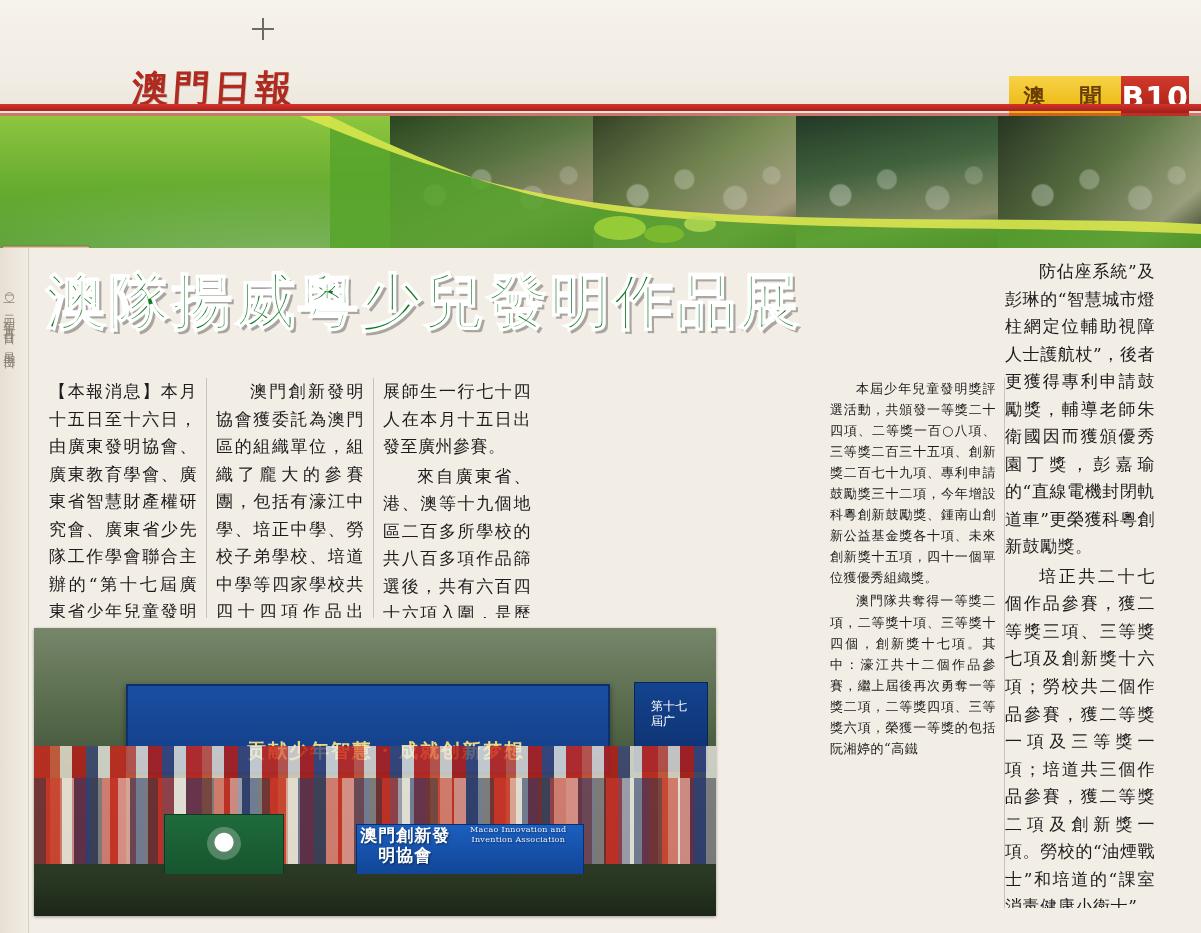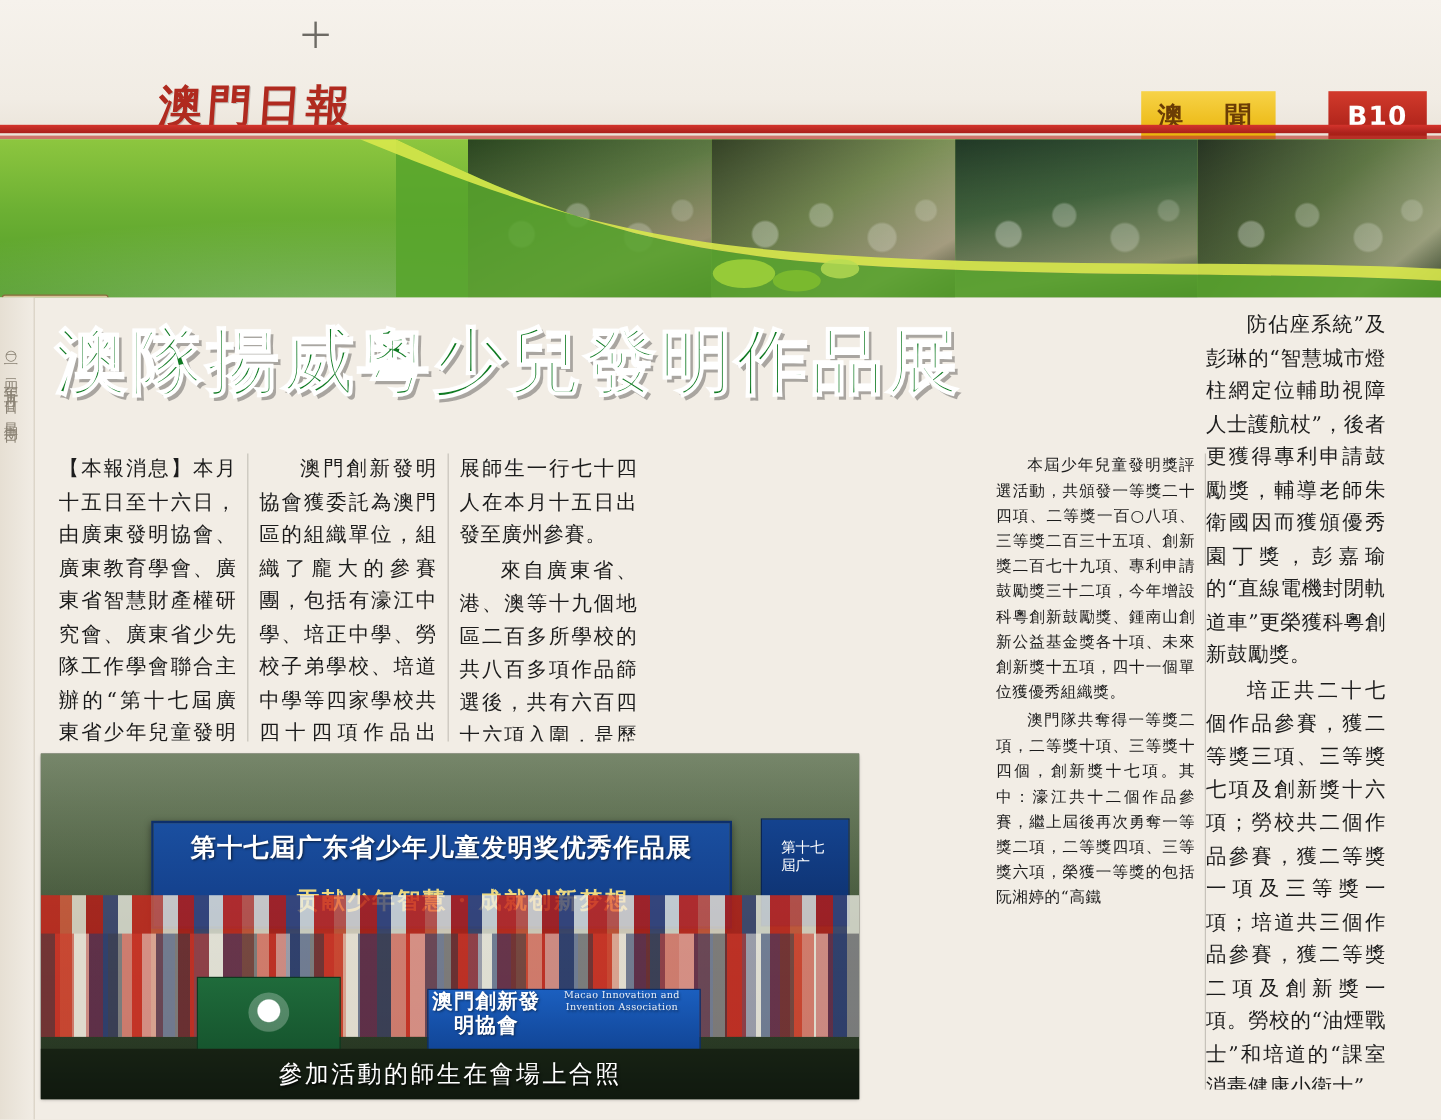--- a/index.html
+++ b/index.html
@@ -42,37 +42,37 @@
     position:absolute;left:252px;top:18px;width:22px;height:22px;
   }
   .crop-mark:before,.crop-mark:after{
     content:"";position:absolute;background:#6d6a64;
   }
   .crop-mark:before{left:10px;top:0;width:2px;height:22px;}
   .crop-mark:after{left:0;top:10px;width:22px;height:2px;}
 
   .section-tag{
     position:absolute;right:12px;top:76px;
-    display:flex;align-items:stretch;height:42px;gap:44px;
+    display:flex;align-items:stretch;height:42px;
   }
   .section-tag .label{
     background:#f1c40f;
     background:linear-gradient(180deg,#f7d348,#e8b104);
     color:#6b3d05;
     font-family:"DejaVu Serif","Liberation Serif",serif;
     font-weight:700;font-size:22px;letter-spacing:6px;
     padding:0 14px;display:flex;align-items:center;
   }
   .section-tag .page-no{
     background:#c0241b;
     background:linear-gradient(180deg,#d23a2c,#a31c14);
     color:#fff;
     font-family:"DejaVu Sans","Liberation Sans",sans-serif;
-    font-weight:700;font-size:22px;letter-spacing:1px;
-    padding:0 16px;display:flex;align-items:center;text-align:right;
+    font-weight:700;font-size:30px;letter-spacing:1px;
+    padding:0 0;display:flex;align-items:center;text-align:right;
   }
 
   
   .banner{
     position:absolute;left:0;top:116px;width:1201px;height:132px;
     overflow:hidden;
     background:
       linear-gradient(180deg,#8dc63f 0%,#6cb033 45%,#4f9a27 100%);
   }
   .banner-swoosh{
@@ -343,30 +343,28 @@
 
   <div class="col5wrap">
     <p class="noind">防佔座系統”及彭琳的“智慧城市燈柱網定位輔助視障人士護航杖”，後者更獲得專利申請鼓勵獎，輔導老師朱衛國因而獲頒優秀園丁獎，彭嘉瑜的“直線電機封閉軌道車”更榮獲科粵創新鼓勵獎。</p>
     <p>培正共二十七個作品參賽，獲二等獎三項、三等獎七項及創新獎十六項；勞校共二個作品參賽，獲二等獎一項及三等獎一項；培道共三個作品參賽，獲二等獎二項及創新獎一項。勞校的“油煙戰士”和培道的“課室消毒健康小衛士”，同獲鍾南山創新基金獎。</p>
     <p>參賽的師生均表示，通過本次活動，不僅得到了鍛煉，也收穫到了很多有益的科學知識，開闊了視野。</p>
   </div>
 
   <div class="photo">
     <div class="hall"></div>
     <div class="banner-red">
-      <div class="t1">第十七屆广东省少年儿童发明奖优秀作品展</div>
       <div class="t2">贡献少年智慧 · 成就创新梦想</div>
     </div>
     <div class="side-banner">第十七屆广</div>
     <div class="crowd"></div>
     <div class="crowd2"></div>
     <div class="green-flag">
       <div class="lotus"></div>
     </div>
     <div class="blue-banner">
       <span>澳門創新發明協會</span>
       <small>Macao Innovation and Invention Association</small>
     </div>
     <div class="floor"></div>
   </div>
-  <div class="caption">參加活動的師生在會場上合照</div>
 
 </div>
 
 </body></html>

